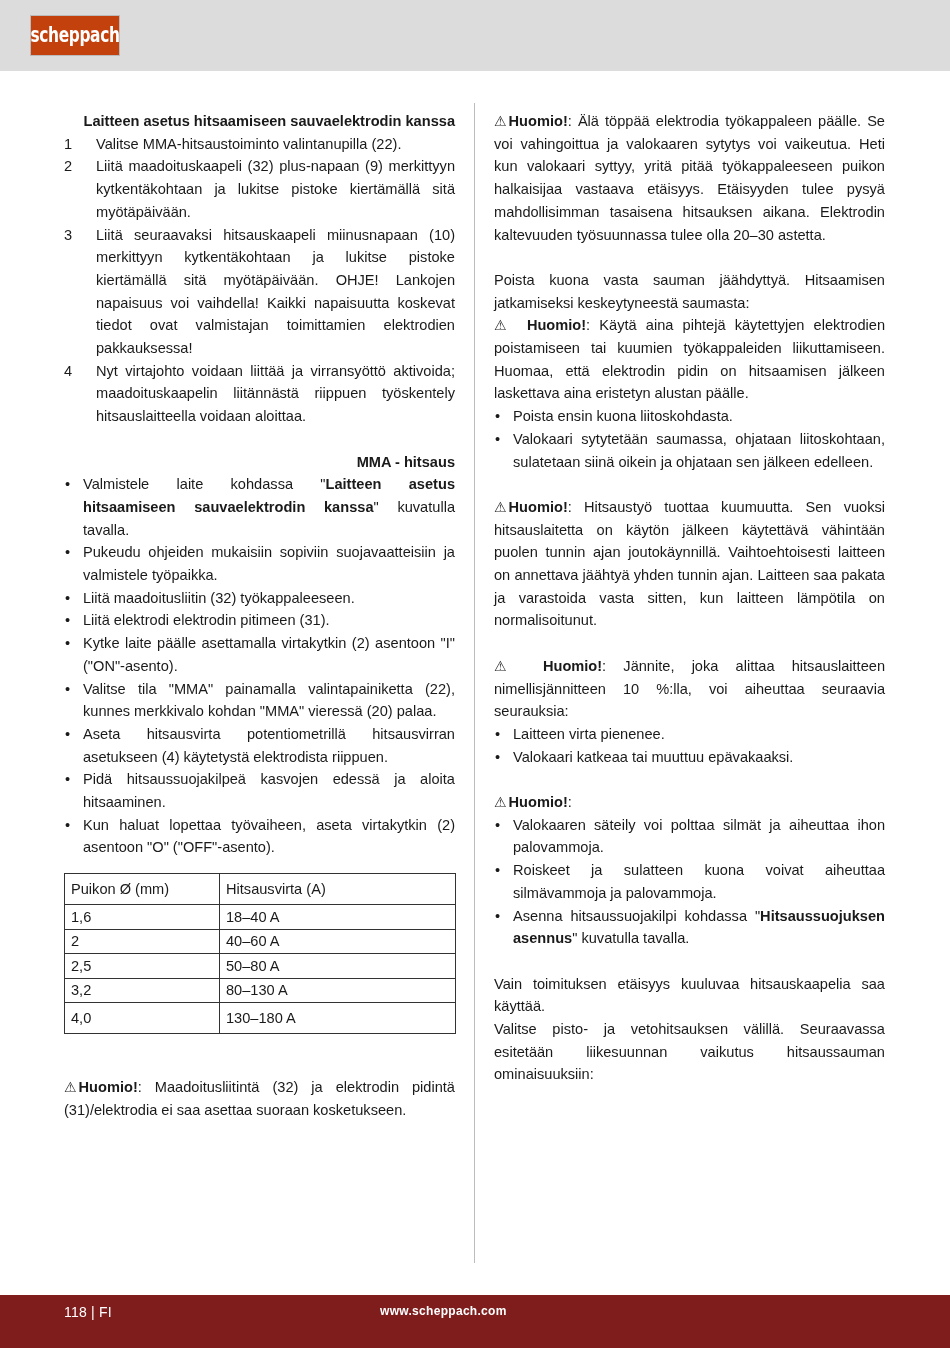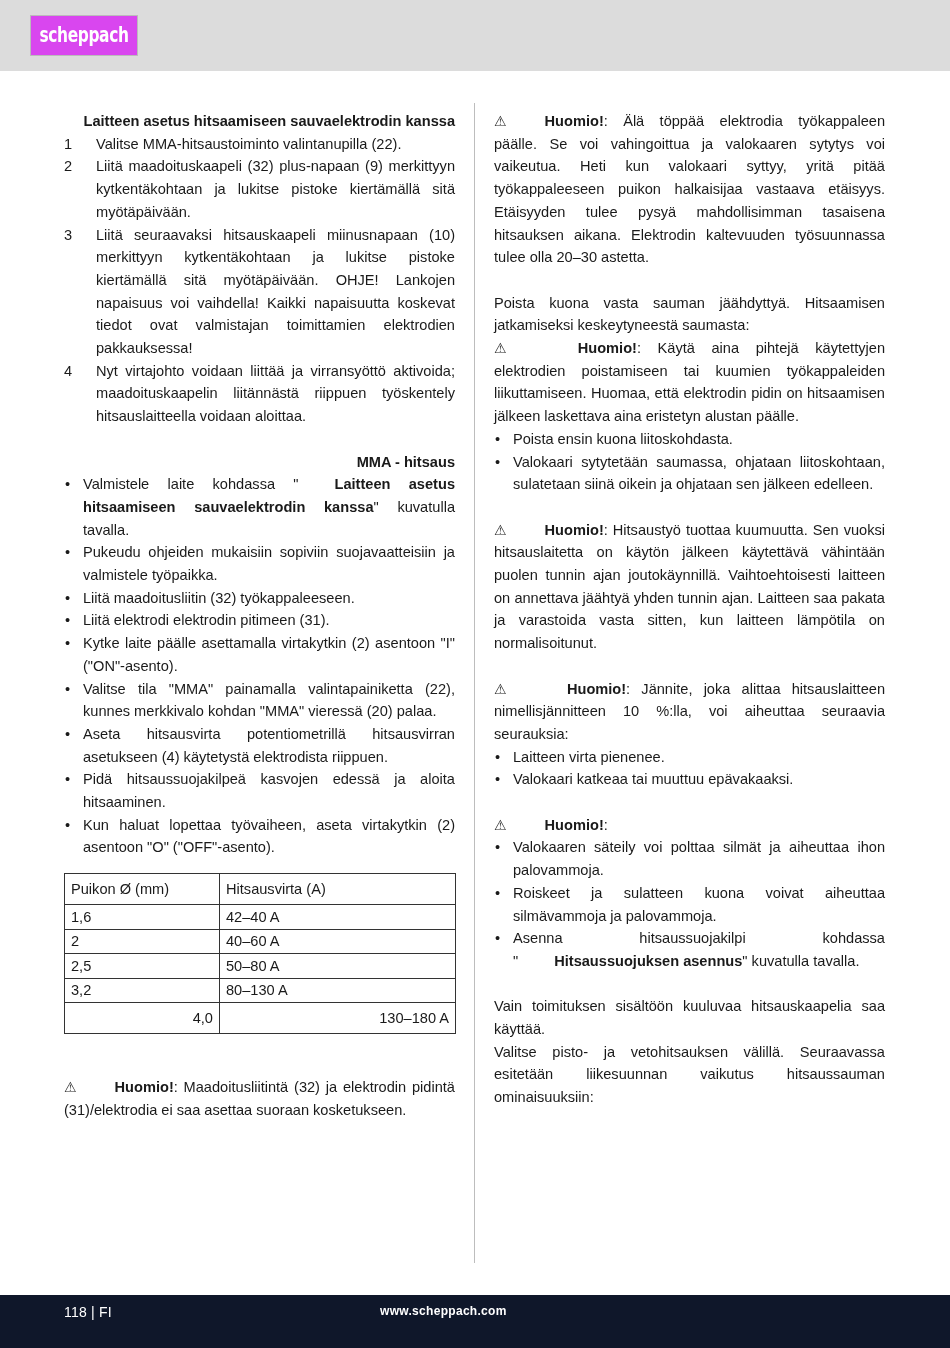--- a/index.html
+++ b/index.html
@@ -1,20 +1,20 @@
 <!DOCTYPE html>
 <html><head>
   <meta charset="utf-8">
   <style>
     * { box-sizing: border-box; margin: 0; padding: 0; }
     html, body { width: 950px; height: 1348px; background: #ffffff; overflow: hidden; }
     body { position: relative; font-family: "Liberation Sans", sans-serif; color: #1a1a1a; font-size: 14.6px; line-height: 22.7px; }
 
     .top-band { position: absolute; left: 0; top: 0; width: 950px; height: 71px; background: #dcdcdc; }
-    .logo { position: absolute; left: 30px; top: 15px; width: 108px; height: 41px; background: #d946ef; border: 1px solid #bbb; display: flex; align-items: center; justify-content: center; }
+    .logo { position: absolute; left: 30px; top: 15px; width: 90px; height: 41px; background: #c2410c; border: 1px solid #bbb; display: flex; align-items: center; justify-content: center; }
     .logo span { color: #fff; font-family: "DejaVu Sans Condensed", "DejaVu Sans", sans-serif; font-weight: bold; font-size: 22px; letter-spacing: -0.5px; transform: scaleX(0.78); display: inline-block; }
 
     .divider { position: absolute; left: 474px; top: 103px; width: 1px; height: 1160px; background: #bdbdbd; }
 
     .col { position: absolute; top: 110px; width: 391px; }
     .col-left { left: 64px; }
     .col-right { left: 494px; }
 
     .just { text-align: justify; }
     .h { font-weight: bold; text-align: right; }
@@ -22,31 +22,31 @@
     .gap { height: 22.7px; }
 
     .numlist .item { display: flex; }
     .numlist .num { width: 32px; flex: 0 0 32px; }
     .numlist .txt { flex: 1; text-align: justify; }
 
     .bullets .item { display: flex; }
     .bullets .dot { width: 19px; flex: 0 0 19px; padding-left: 1px; }
     .bullets .txt { flex: 1; text-align: justify; }
 
-    b { font-weight: bold; margin-left: 36px; }
+    b { font-weight: bold; }
 
     table.spec { border-collapse: collapse; width: 392px; margin-top: 14px; font-size: 14.6px; }
     table.spec td { border: 1px solid #333; padding: 0 6px; height: 24.5px; vertical-align: middle; }
     table.spec tr.head td { height: 31px; }
-    table.spec tr.last td { height: 31px; text-align: right; }
+    table.spec tr.last td { height: 31px; }
     table.spec td.c1 { width: 155px; }
 
     .warn-icon { display: inline-block; font-size: 14px; margin-right: 2px; }
 
-    .footer { position: absolute; left: 0; top: 1295px; width: 950px; height: 53px; background: #0f172a; color: #fff; }
+    .footer { position: absolute; left: 0; top: 1295px; width: 950px; height: 53px; background: #7f1d1d; color: #fff; }
     .footer .page { position: absolute; left: 64px; top: 6px; font-size: 14px; letter-spacing: 0.2px; }
     .footer .url { position: absolute; left: 380px; top: 5px; font-size: 12px; font-weight: bold; letter-spacing: 0.3px; }
   </style>
 </head>
 <body>
 
 <div class="top-band">
   <div class="logo">
     <span>scheppach</span>
   </div>
@@ -118,21 +118,21 @@
   </div>
 
   <table class="spec">
     <tbody>
         <tr class="head">
       <td class="c1">Puikon Ø (mm)</td>
       <td>Hitsausvirta (A)</td>
     </tr>
     <tr>
       <td class="c1">1,6</td>
-      <td>42–40 A</td>
+      <td>18–40 A</td>
     </tr>
     <tr>
       <td class="c1">2</td>
       <td>40–60 A</td>
     </tr>
     <tr>
       <td class="c1">2,5</td>
       <td>50–80 A</td>
     </tr>
     <tr>
@@ -212,20 +212,20 @@
       <span class="txt">Roiskeet ja sulatteen kuona voivat aiheuttaa silmävammoja ja palovammoja.</span>
     </div>
     <div class="item">
       <span class="dot">•</span>
       <span class="txt"><span>Asenna hitsaussuojakilpi kohdassa "</span><b>Hitsaussuojuksen asennus</b><span>" kuvatulla tavalla.</span></span>
     </div>
   </div>
 
   <div class="gap"></div>
 
-  <div class="para">Vain toimituksen sisältöön kuuluvaa hitsauskaapelia saa käyttää.</div>
+  <div class="para">Vain toimituksen etäisyys kuuluvaa hitsauskaapelia saa käyttää.</div>
   <div class="para">Valitse pisto- ja vetohitsauksen välillä. Seuraavassa esitetään liikesuunnan vaikutus hitsaussauman ominaisuuksiin:</div>
 </div>
 
 <div class="footer">
   <span class="page">118 | FI</span>
   <span class="url">www.scheppach.com</span>
 </div>
 
 </body></html>

